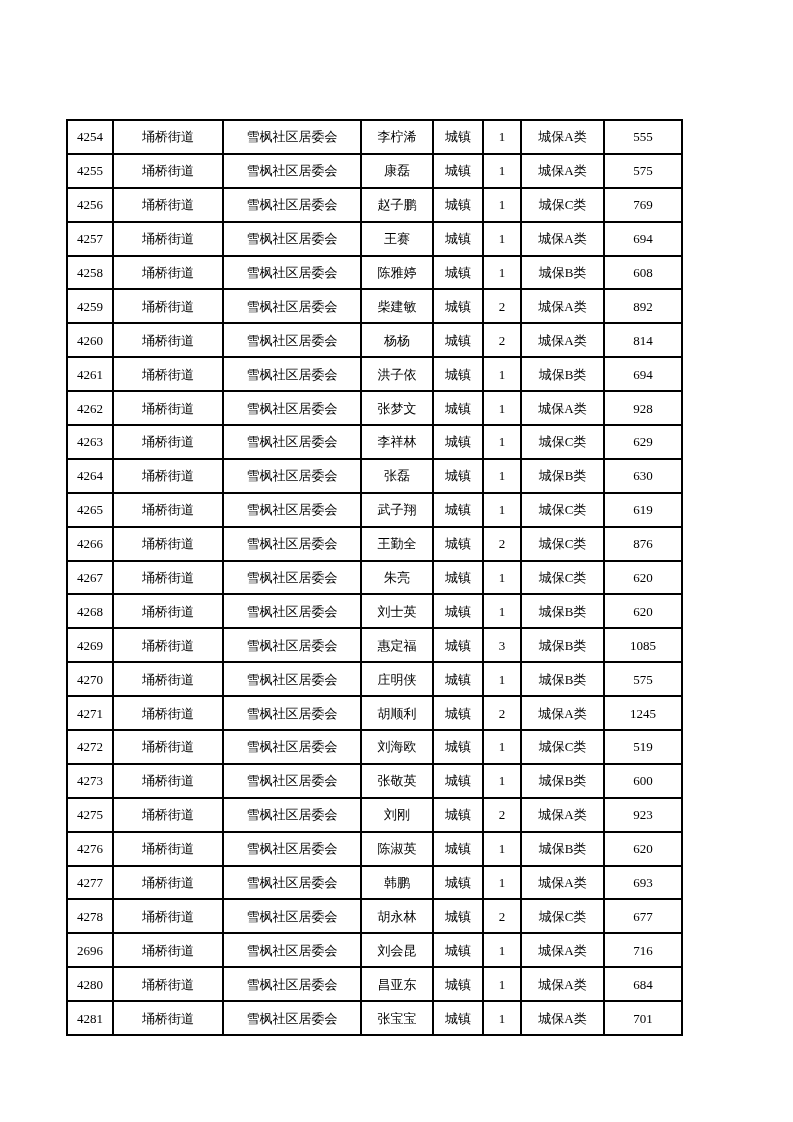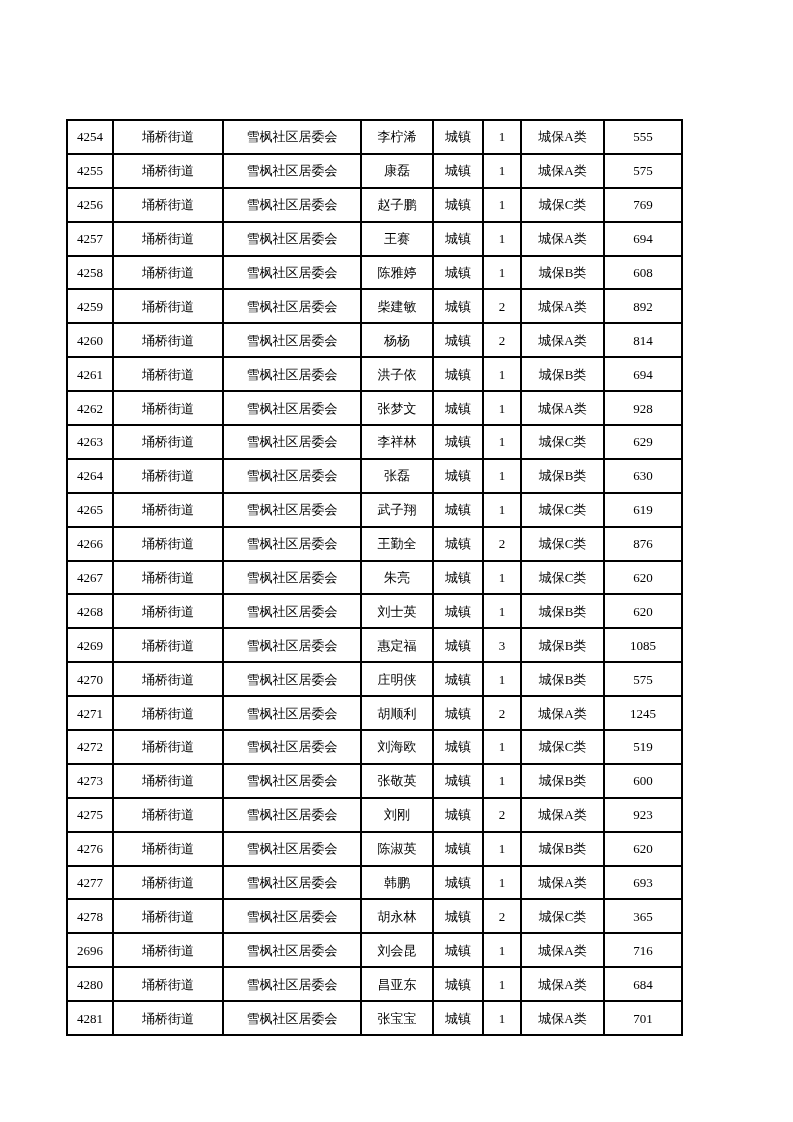--- a/index.html
+++ b/index.html
@@ -296,21 +296,21 @@
           <td>693</td>
         </tr>
         <tr>
           <td>4278</td>
           <td>埇桥街道</td>
           <td>雪枫社区居委会</td>
           <td>胡永林</td>
           <td>城镇</td>
           <td>2</td>
           <td>城保C类</td>
-          <td>365</td>
+          <td>677</td>
         </tr>
         <tr>
           <td>2696</td>
           <td>埇桥街道</td>
           <td>雪枫社区居委会</td>
           <td>刘会昆</td>
           <td>城镇</td>
           <td>1</td>
           <td>城保A类</td>
           <td>716</td>

